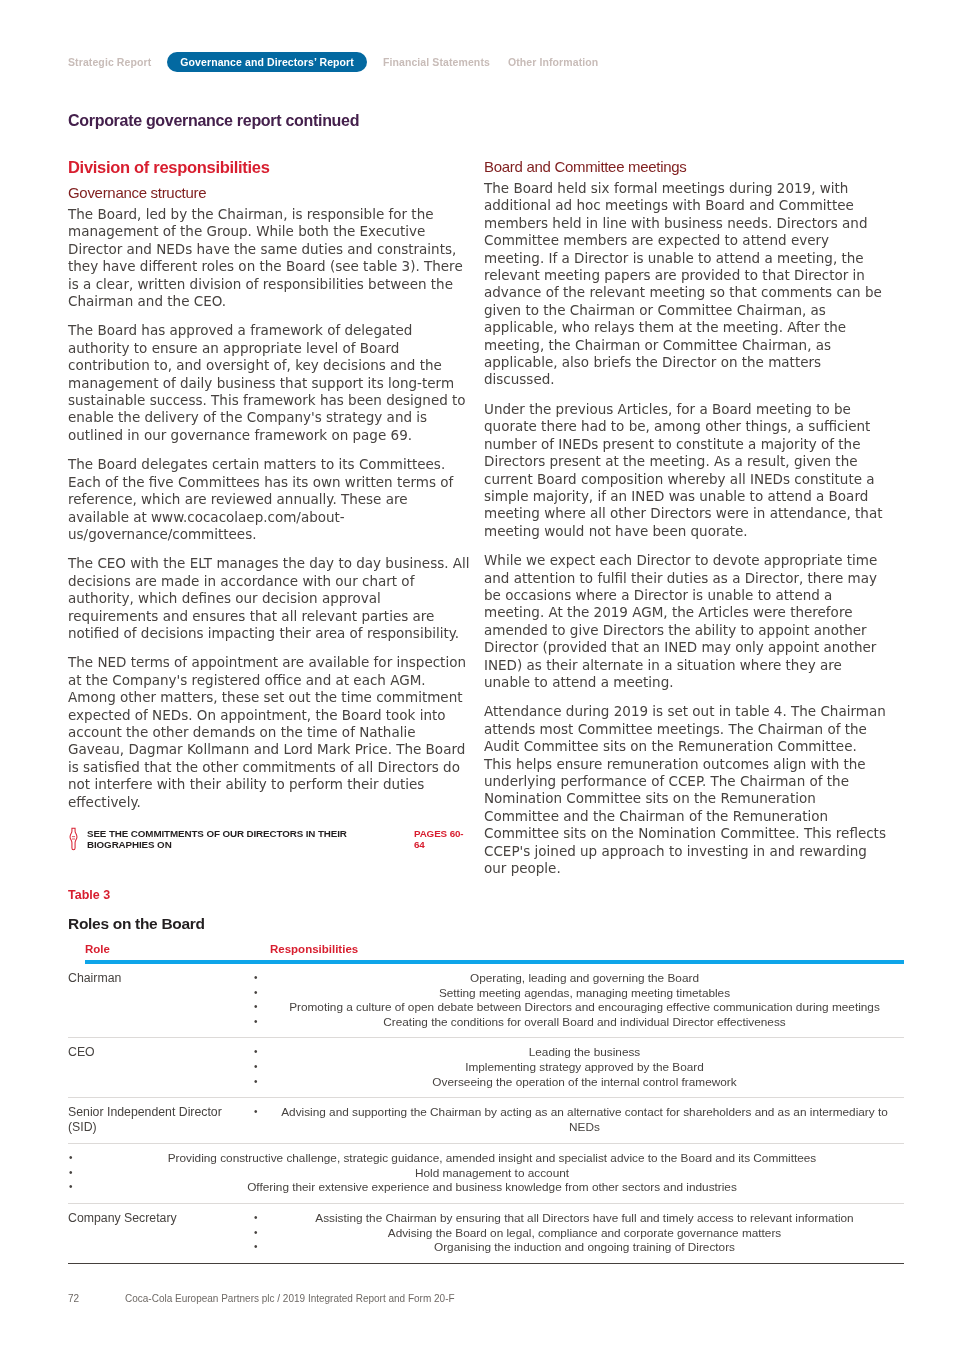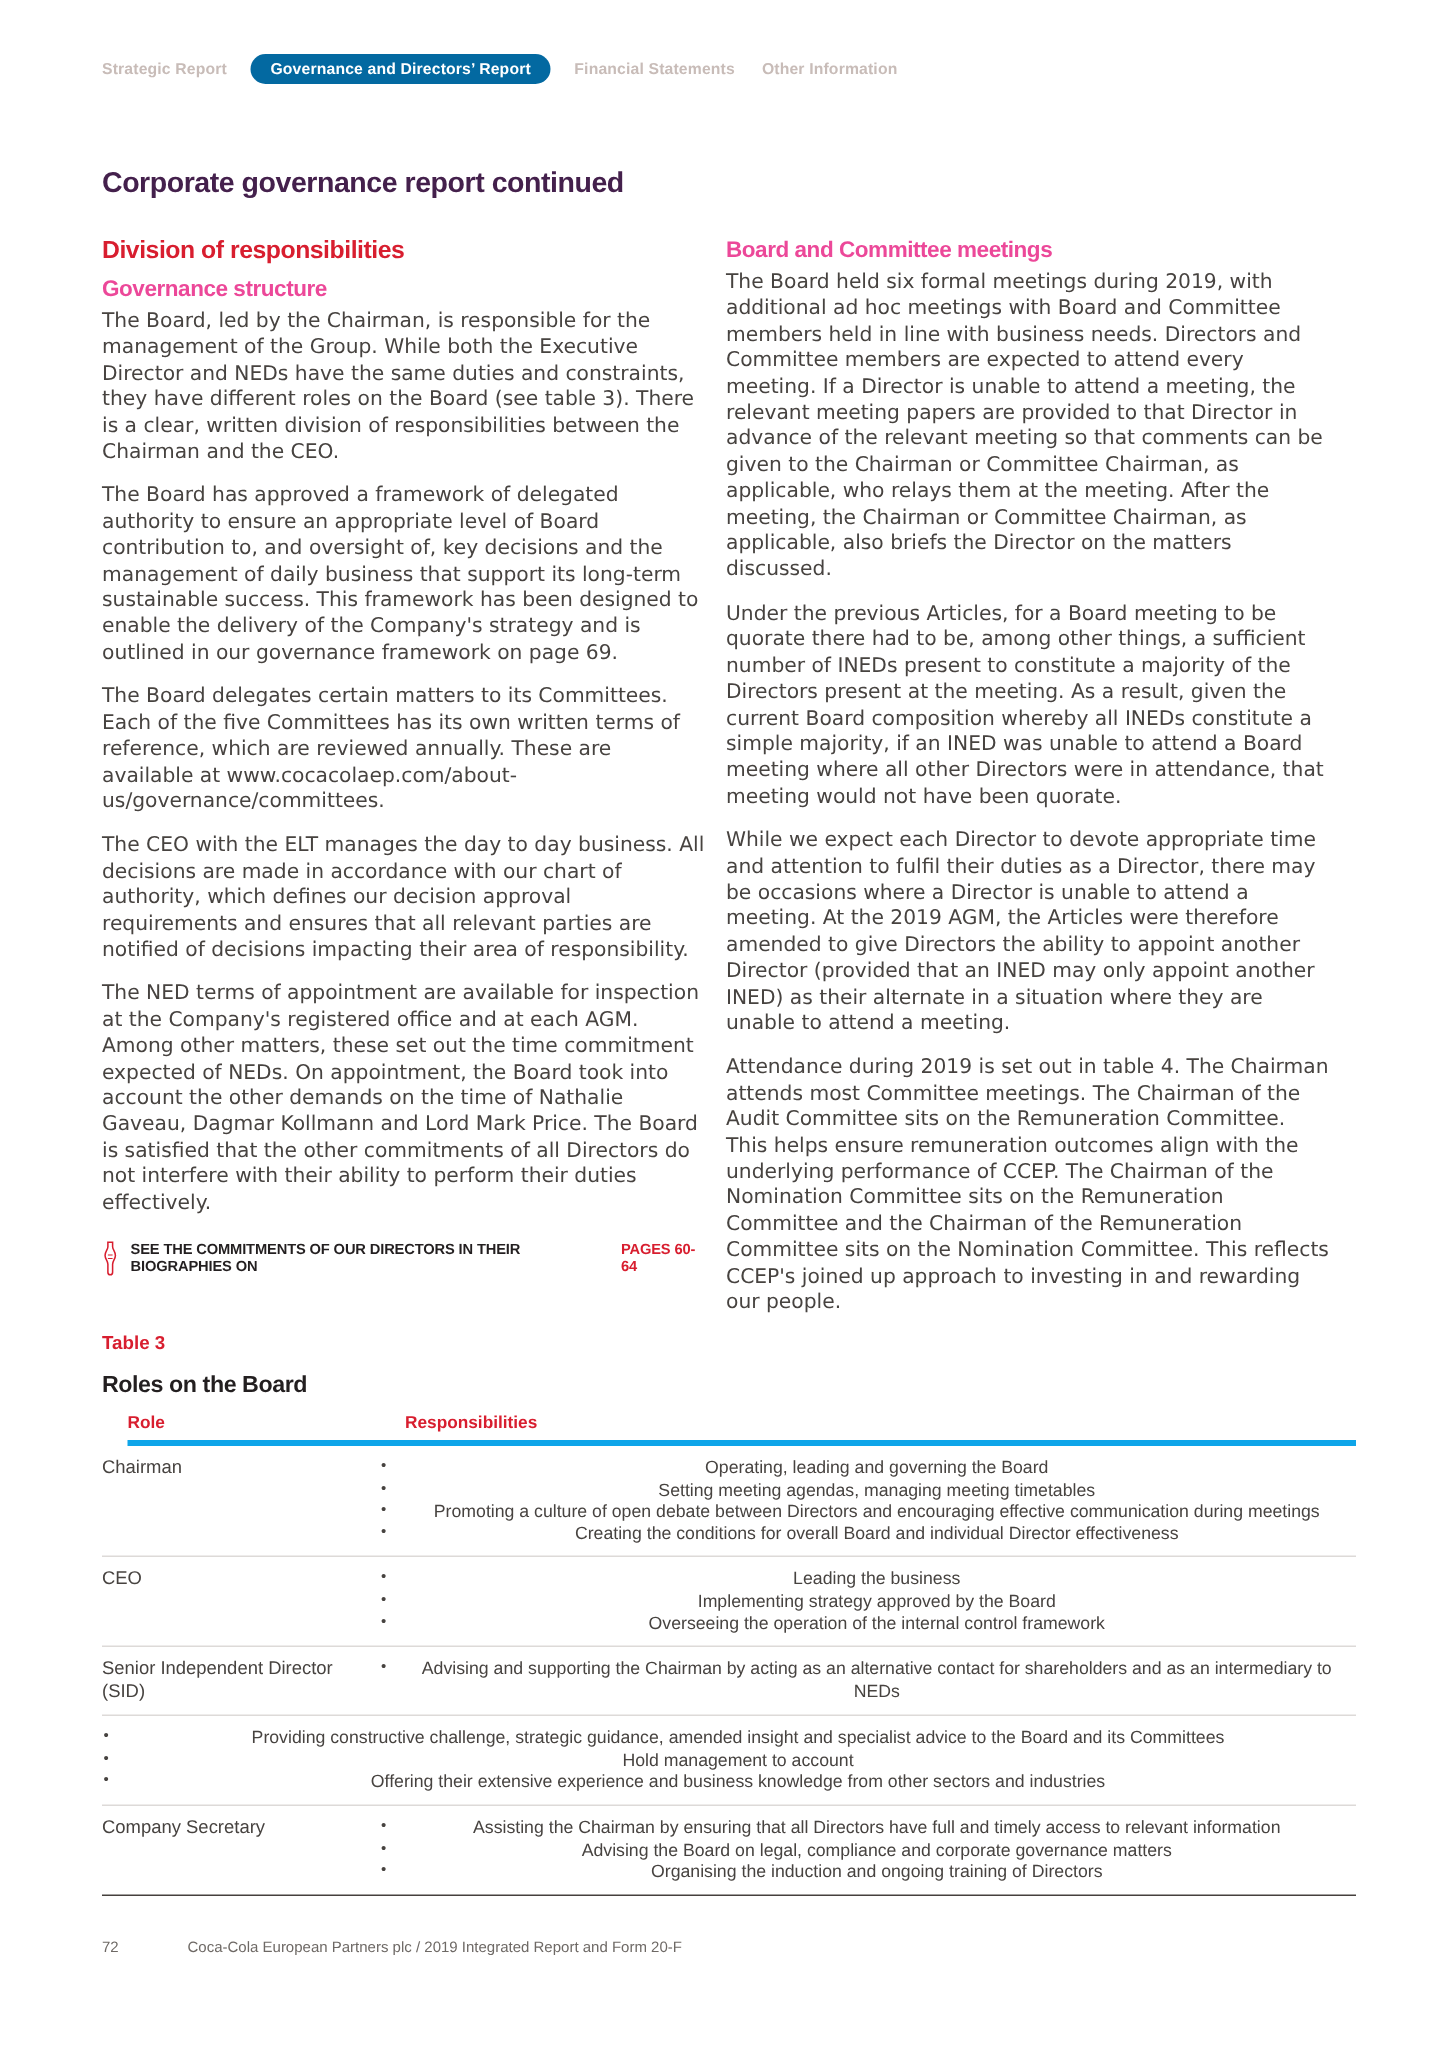--- a/index.html
+++ b/index.html
@@ -9,21 +9,21 @@
     width: 965px;
     height: 1365px;
     background: #ffffff;
     font-family: "DejaVu Sans", sans-serif;
     color: #474340;
     overflow: hidden;
   }
   
   .topnav {
     position: absolute;
-    top: 36px; left: 66px;
+    top: 52px; left: 66px;
     display: flex;
     align-items: center;
     gap: 14px;
     font-family: "Liberation Sans", sans-serif;
   }
   .tab {
     font-size: 10.5px;
     font-weight: bold;
     letter-spacing: 0.1px;
     color: #c8bcb8;
@@ -35,21 +35,21 @@
     color: #ffffff;
     background: #0369a1;
     border-radius: 11px;
     padding: 4px 13px;
   }
   
   .page-title {
     position: absolute;
     top: 112px; left: 68px;
     font-family: "Liberation Sans", sans-serif;
-    font-size: 19px;
+    font-size: 16px;
     font-weight: 600;
     letter-spacing: -0.3px;
     color: #44204c;
   }
   
   .columns {
     position: absolute;
     top: 158px; left: 68px;
     width: 818px;
     display: flex;
@@ -60,23 +60,23 @@
     font-family: "Liberation Sans", sans-serif;
     font-size: 16.5px;
     font-weight: bold;
     letter-spacing: -0.3px;
     color: #d81e2f;
     margin-bottom: 7px;
   }
   .sec-dark {
     font-family: "Liberation Sans", sans-serif;
     font-size: 15px;
-    font-weight: bold;
-    letter-spacing: -0.3px;
-    color: #ec4899;
+    font-weight: normal;
+    letter-spacing: -0.3px;
+    color: #7f1d1d;
     margin-bottom: 5px;
   }
   .col p {
     font-size: 13.5px;
     line-height: 17.4px;
     letter-spacing: 0px;
     margin-bottom: 12px;
     color: #474340;
   }
   

